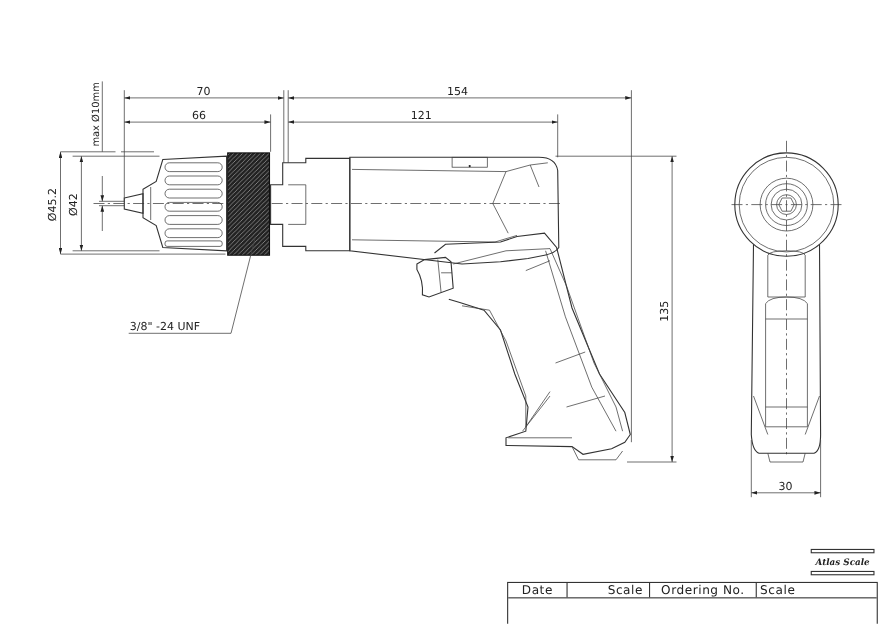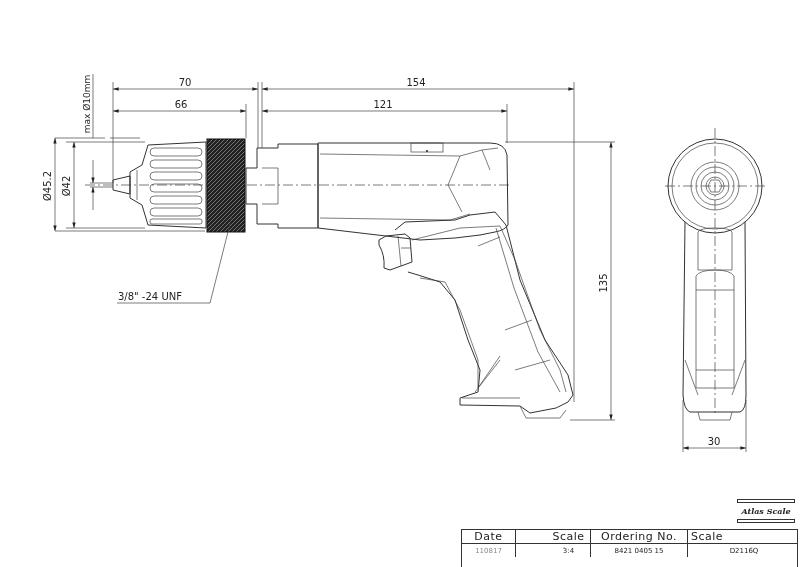--- a/index.html
+++ b/index.html
@@ -170,19 +170,13 @@
   <div class="logo-bar" style="top:20px;"></div>
 </div>
 
 <div id="title-block">
   <div class="tb-row head">
     <div class="tb-cell c1">Date</div>
     <div class="tb-cell c2">Scale</div>
     <div class="tb-cell c3">Ordering No.</div>
     <div class="tb-cell c4">Scale</div>
   </div>
-  <div class="tb-row val">
-    <div class="tb-cell c1 date-val">110817</div>
-    <div class="tb-cell c2">3:4</div>
-    <div class="tb-cell c3">8421 0405 15</div>
-    <div class="tb-cell c4">D2116Q</div>
-  </div>
 </div>
 
 </body></html>

